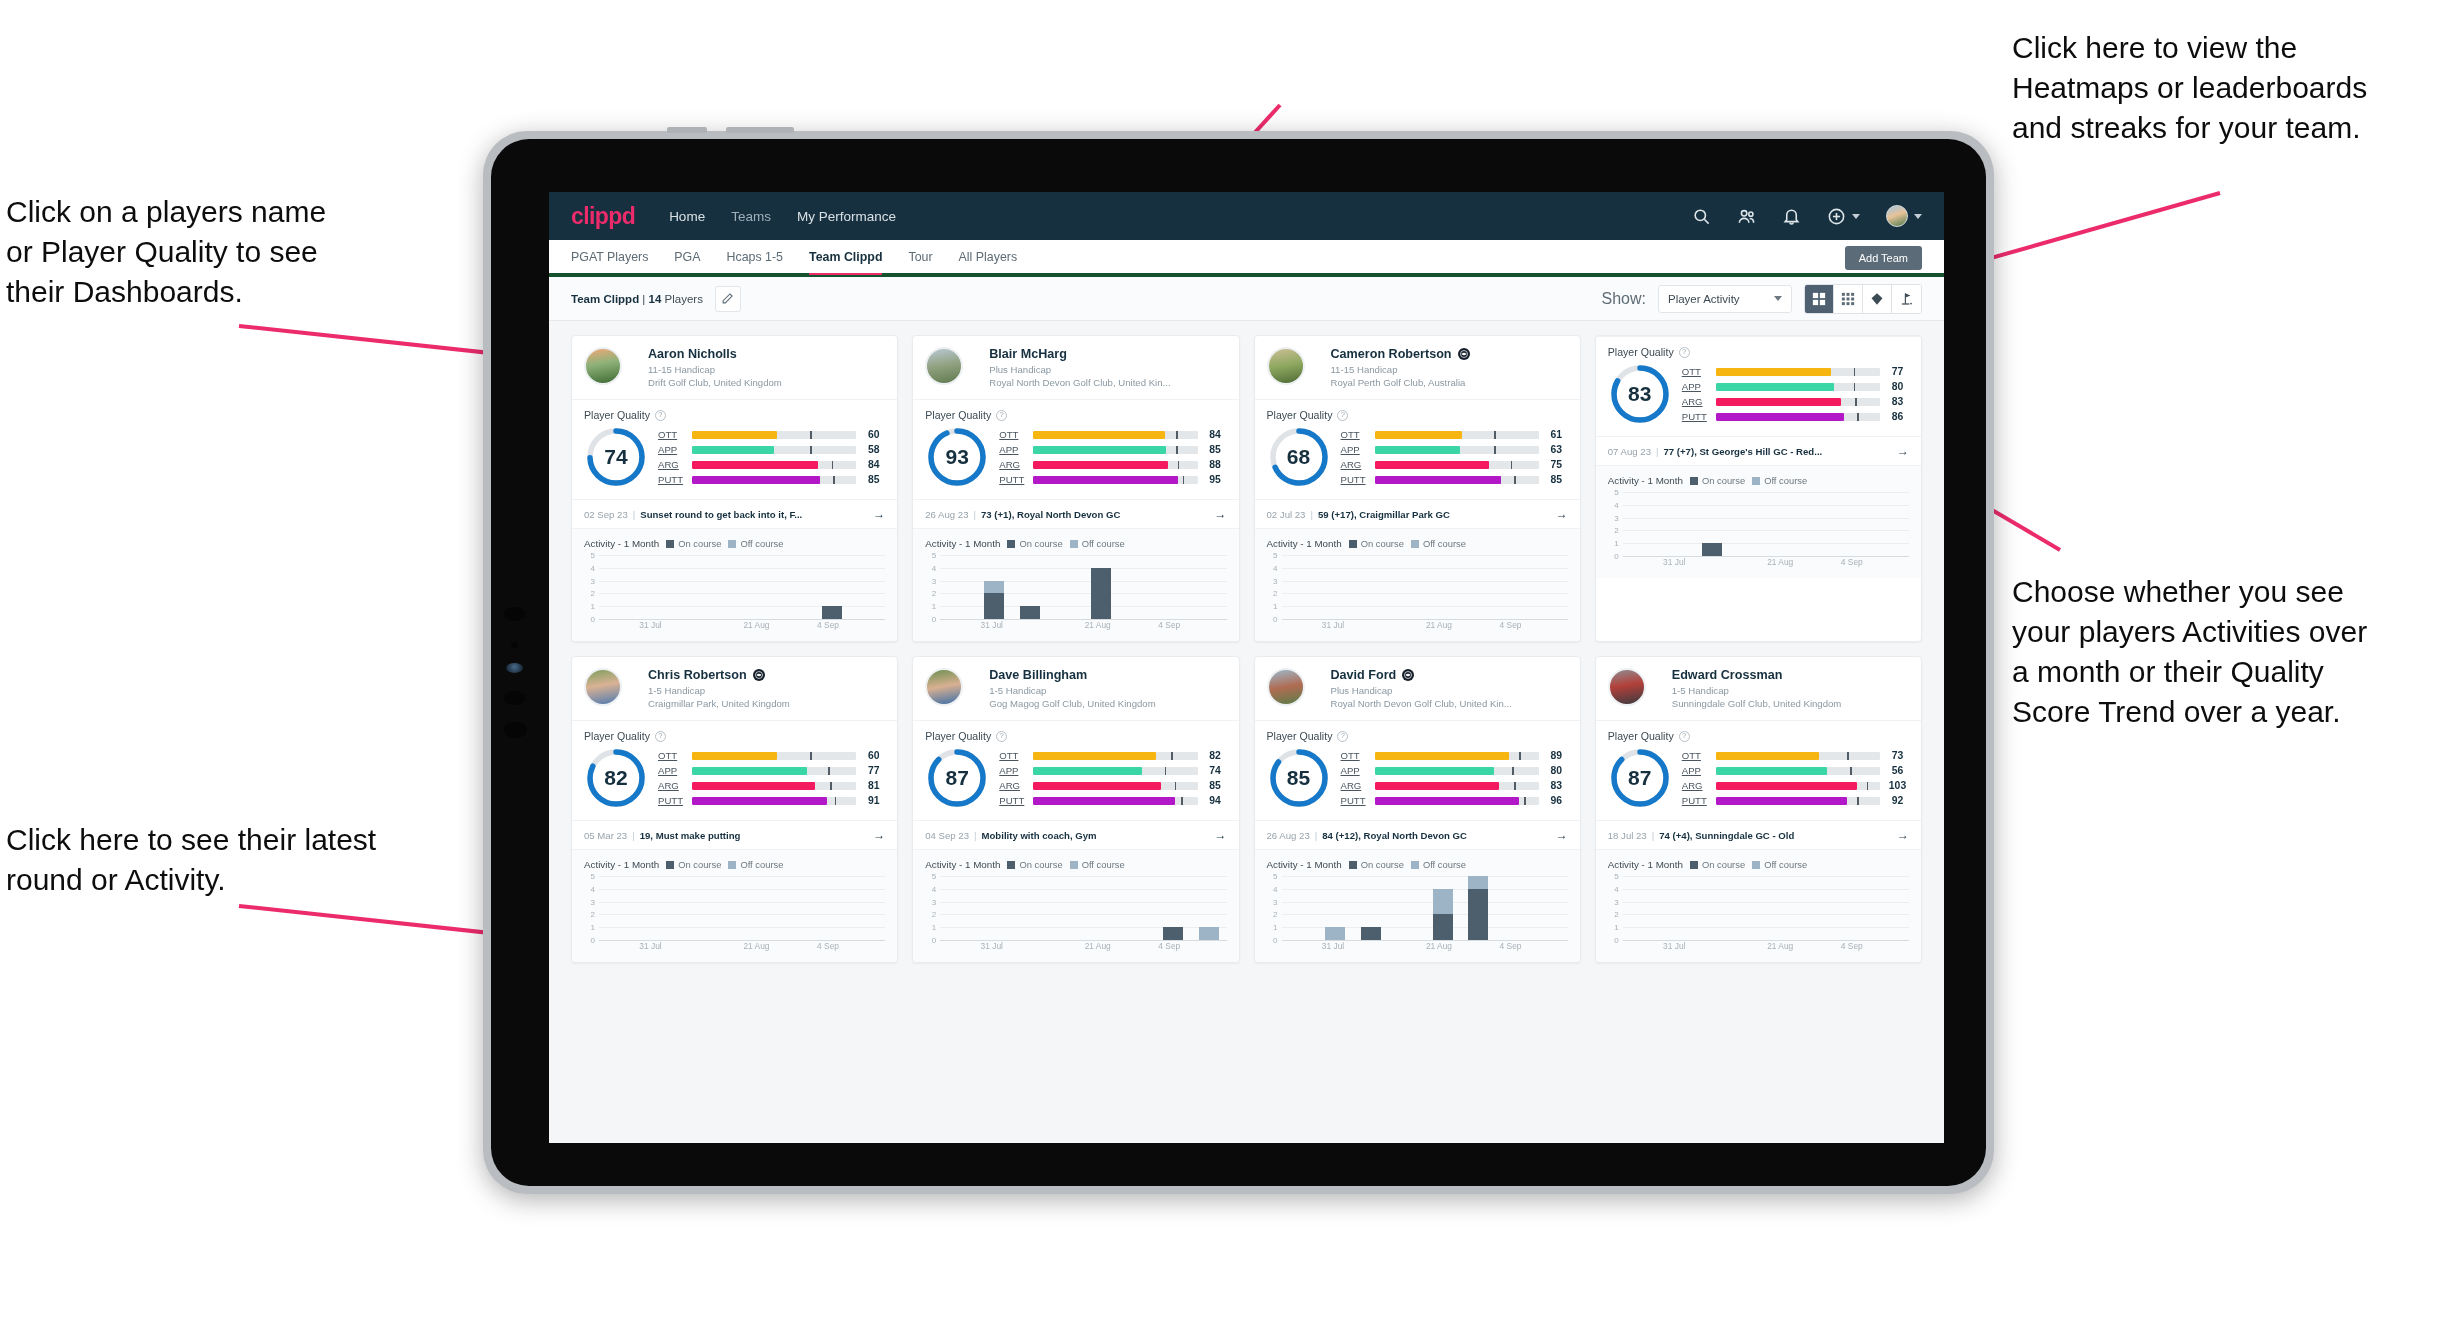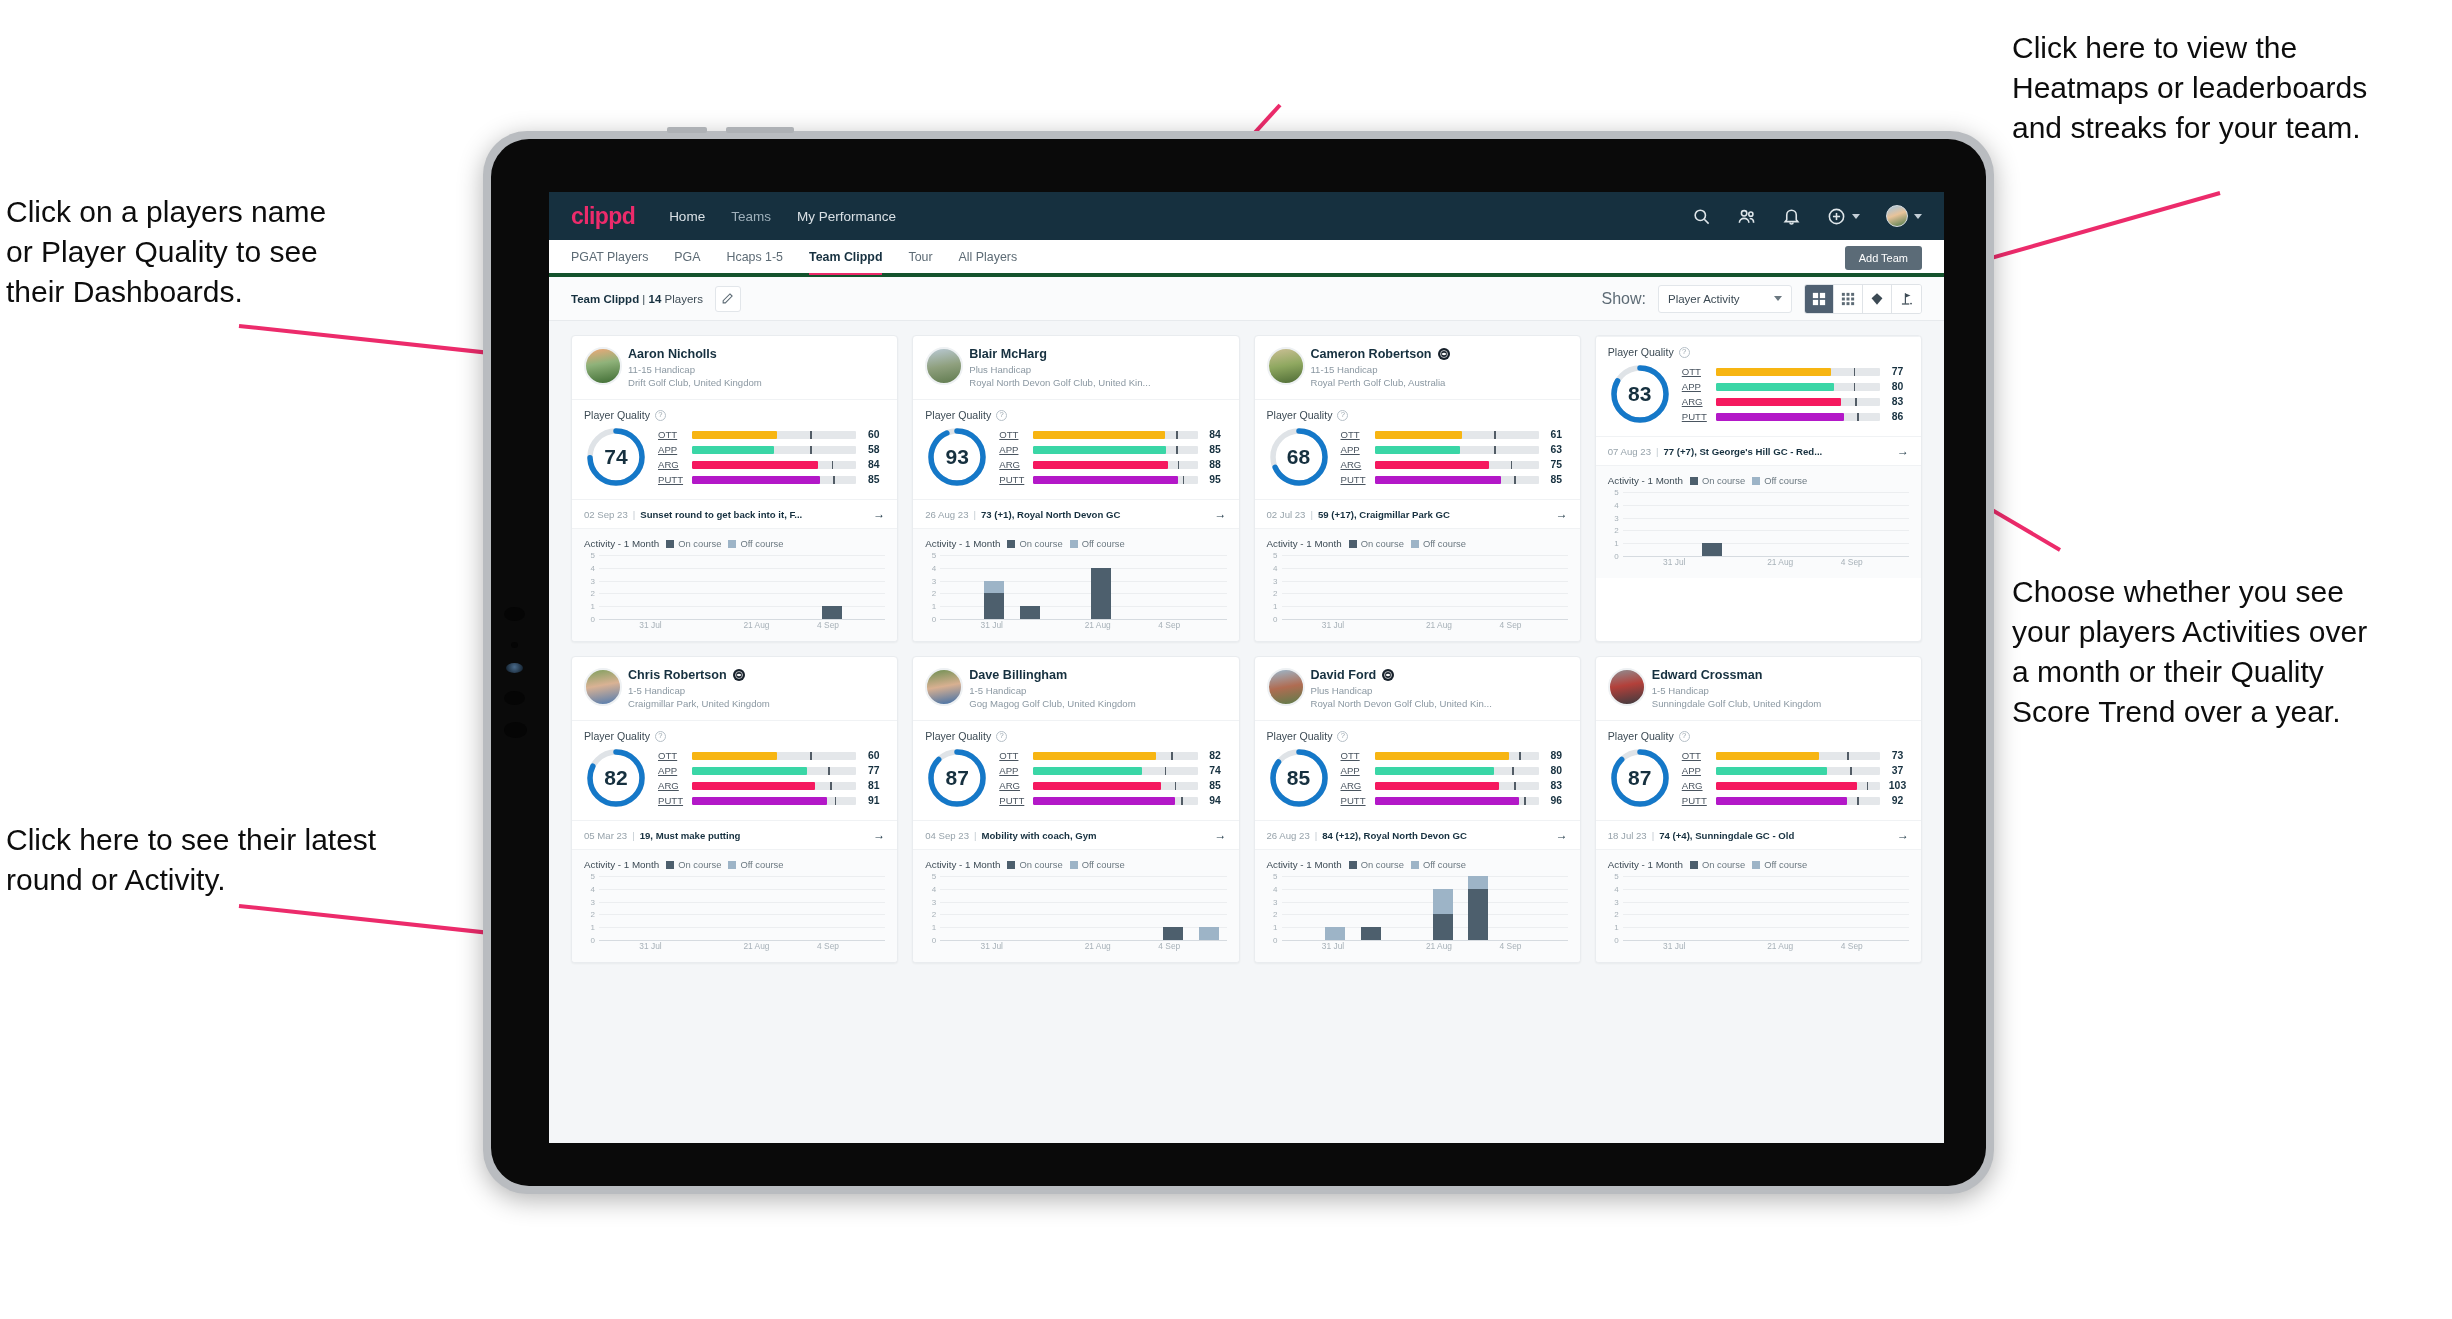--- a/index.html
+++ b/index.html
@@ -144,21 +144,21 @@
 
   
   #grid {
     padding: 14px 22px; display: grid;
     grid-template-columns: repeat(4, 1fr); gap: 14px;
   }
   .card {
     background: #fff; border: 1px solid #e9ecef; border-radius: 4px;
     overflow: hidden; box-shadow: 0 1px 2px rgba(16,30,40,.05);
   }
-  .c-head { display: flex; gap: 6px; padding: 11px 23px 11px 12px; align-items: flex-start; }
+  .c-head { display: flex; gap: 26px; padding: 11px 23px 11px 12px; align-items: flex-start; }
   .av {
     width: 38px; height: 38px; border-radius: 50%; flex: none;
     border: 2px solid #eef1f3; background-size: cover;
   }
   .nm-row { display: flex; align-items: center; gap: 6px; }
   .nm { font-size: 12.6px; font-weight: 700; color: #16303f; white-space: nowrap; }
   .verified {
     width: 12px; height: 12px; border-radius: 50%; background: #16202a; flex: none;
     display: flex; align-items: center; justify-content: center;
   }
@@ -1241,21 +1241,21 @@
                         <span class="bmark" style="left:80%"></span>
                       </span>
                       <span class="bnum">73</span>
                     </div>
                     <div class="brow">
                       <span class="blab">APP</span>
                       <span class="btrack">
                         <span class="bfill" style="width:68%;background:#3ad6a6"></span>
                         <span class="bmark" style="left:82%"></span>
                       </span>
-                      <span class="bnum">37</span>
+                      <span class="bnum">56</span>
                     </div>
                     <div class="brow">
                       <span class="blab">ARG</span>
                       <span class="btrack">
                         <span class="bfill" style="width:86%;background:#f5195f"></span>
                         <span class="bmark" style="left:92%"></span>
                       </span>
                       <span class="bnum">103</span>
                     </div>
                     <div class="brow">

